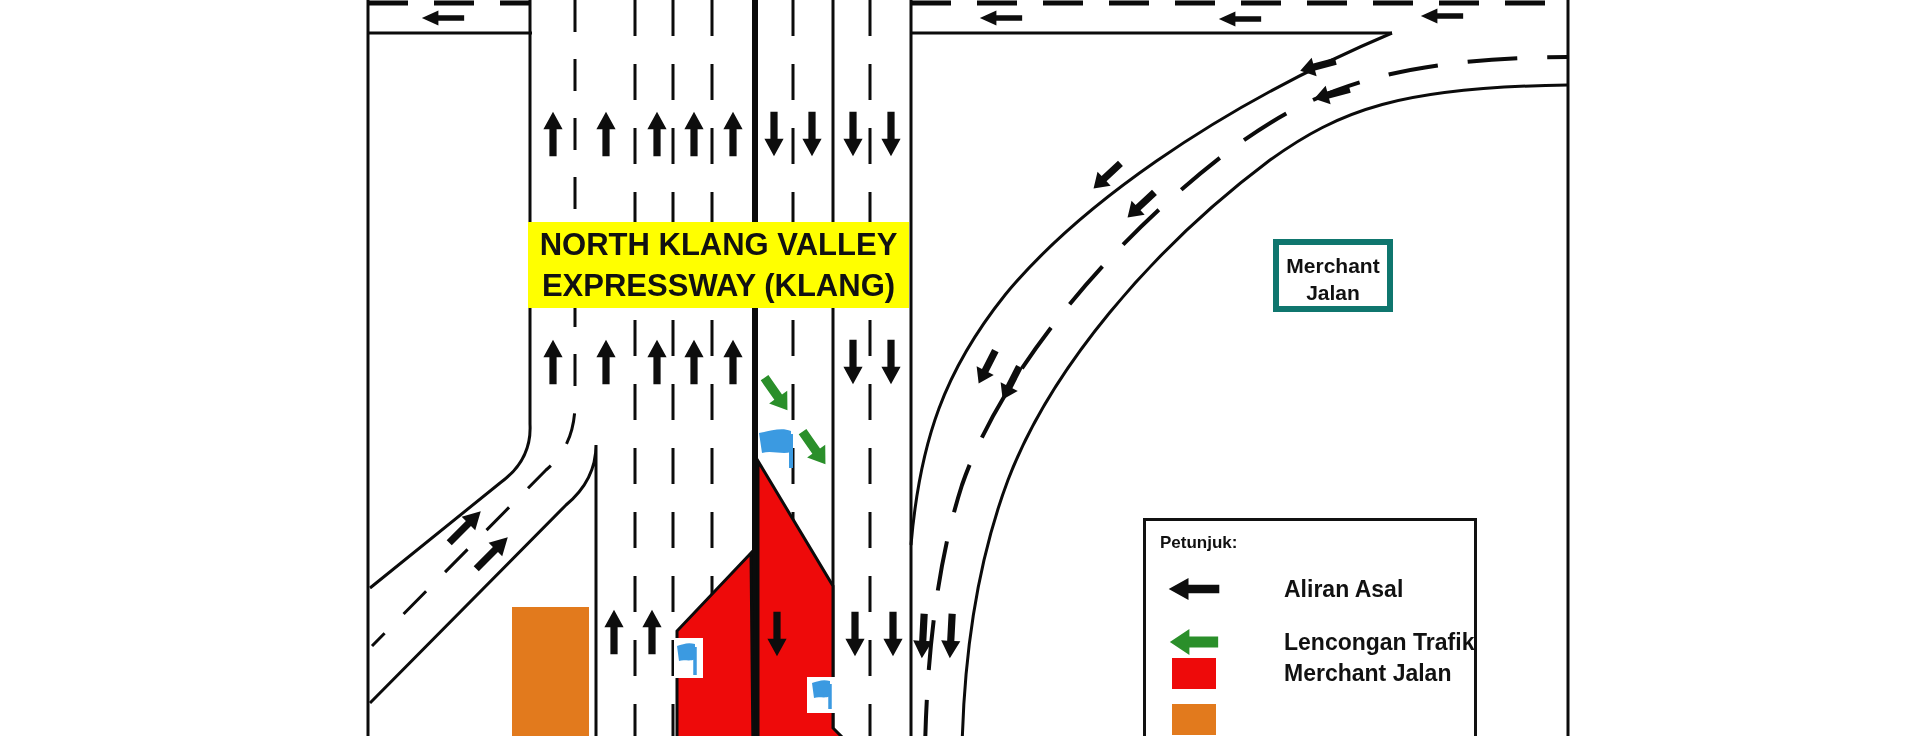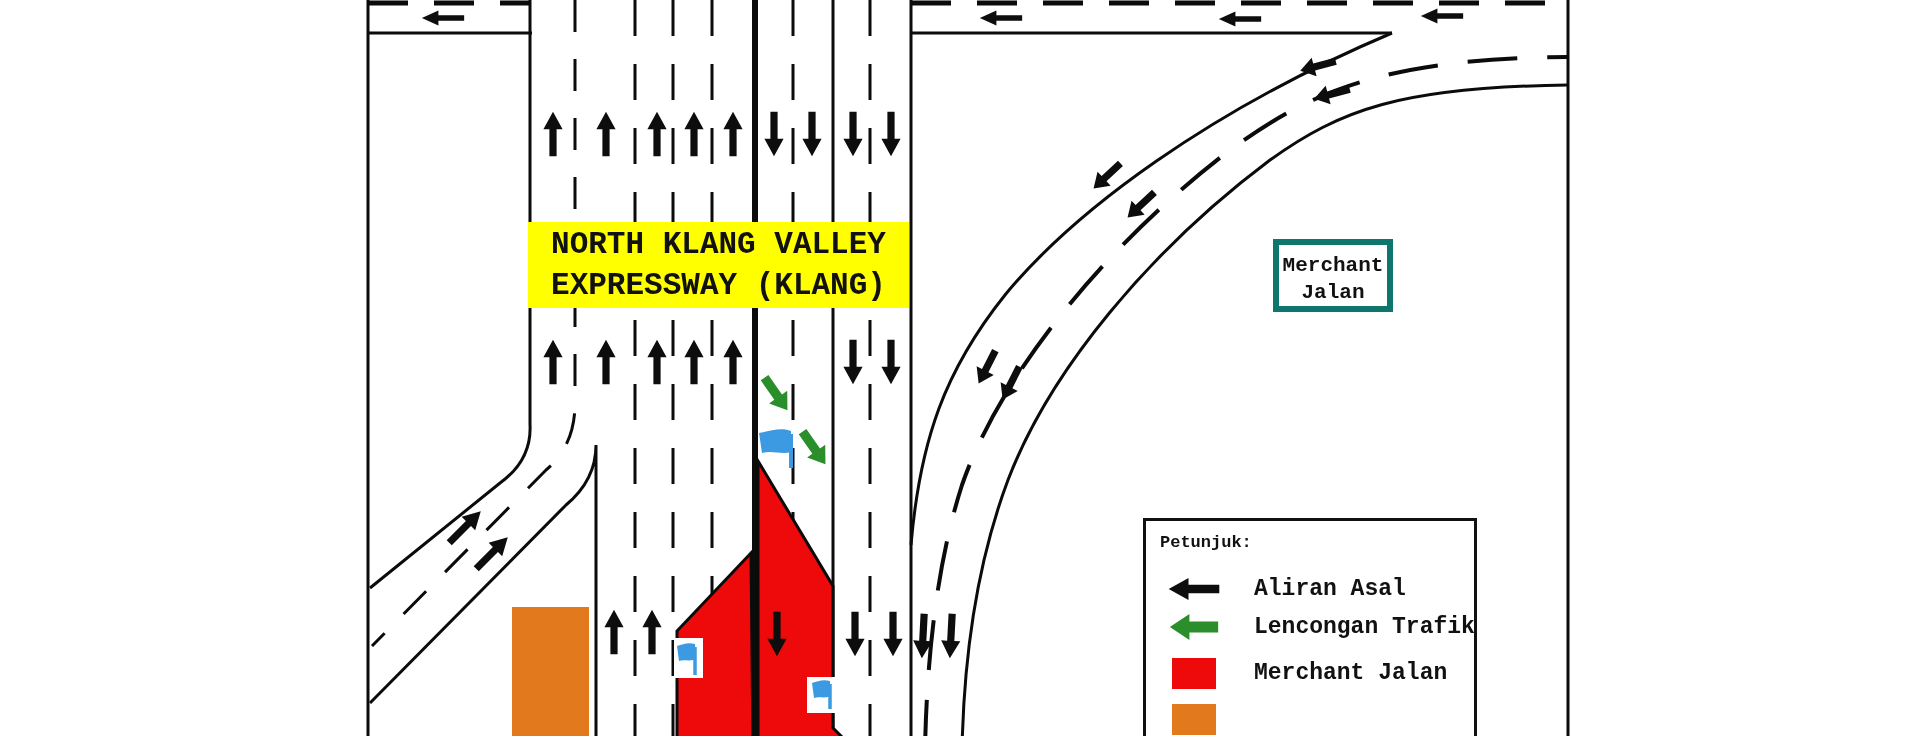--- a/index.html
+++ b/index.html
@@ -1,31 +1,31 @@
 <!DOCTYPE html>
 <html style="--flow-black: #0d0d0d; --road-line: #0b0b0b; --closure-red: #ee0a0a; --work-orange: #e27a1d; --diversion-green: #2a8f2a; --banner-yellow: #ffff00; --flag-blue: #3b9ae1;"><head>
 <meta charset="utf-8">
 <style>
   html,body{margin:0;padding:0;background:#fff;}
   #stage{position:relative;width:1920px;height:736px;overflow:hidden;background:#fff;
-         font-family:Liberation Mono, monospace;}
+         font-family:Liberation Sans, sans-serif;}
   #diagram{position:absolute;left:0;top:0;}
   .overlay{position:absolute;box-sizing:border-box;text-align:center;font-weight:bold;color:#111;}
   #banner{left:528px;top:222px;width:381px;height:86px;background:var(--banner-yellow);
           font-size:31px;line-height:41px;padding-top:2px;z-index:3;}
   #landmark{left:1273px;top:239px;width:120px;height:73px;background:#fff;
             border:6px solid #0f766e;font-size:21px;line-height:27px;padding-top:7px;z-index:3;}
   #legend{left:1143px;top:518px;width:334px;height:240px;background:#fff;
           border:3px solid #111;text-align:left;z-index:3;}
   #legend .lg-title{position:absolute;left:14px;top:12px;font-size:17px;font-weight:bold;}
-  .lg-row{position:absolute;left:20px;display:flex;align-items:center;height:34px;}
+  .lg-row{position:absolute;left:20px;display:flex;align-items:center;height:34px;gap:30px;}
   .lg-icon{width:64px;display:flex;align-items:center;justify-content:flex-start;margin-right:24px;}
   .lg-swatch{width:44px;height:31px;margin-left:6px;}
   .lg-label{font-size:23px;font-weight:bold;white-space:nowrap;}
-  .r1{top:51px;} .r2{top:89px;} .r3{top:135px;} .r4{top:181px;}
+  .r1{top:51px;} .r2{top:104px;} .r3{top:135px;} .r4{top:181px;}
 </style>
 </head>
 <body>
 
 <div id="stage">
 
   <svg id="diagram" width="1920" height="750" viewBox="0 0 1920 750">
     <defs>
       <g id="arrowGlyph">
           <polygon points="-4.5,23 -4.5,-5 -12,-5 0,-23 12,-5 4.5,-5 4.5,23"></polygon>

